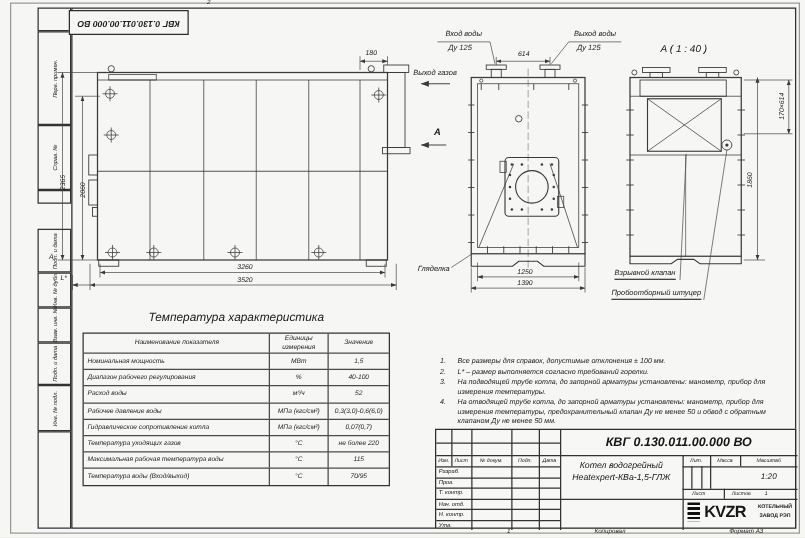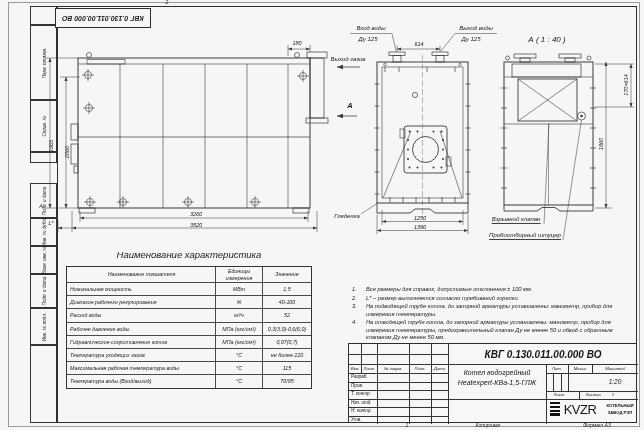--- a/index.html
+++ b/index.html
@@ -303,21 +303,21 @@
   <div class="lbl" style="left:347px;top:216px;font-size:6px;">Гляделка</div>
   <div class="lbl" style="left:420px;top:217.5px;">1250</div>
   <div class="lbl" style="left:420px;top:226.5px;">1390</div>
 
   <div class="lbl" style="left:547px;top:40px;font-size:8px;">А ( 1 : 40 )</div>
   <div class="lbl rot" style="left:626px;top:85px;">170×614</div>
   <div class="lbl rot" style="left:601px;top:144px;">1860</div>
   <div class="lbl u" style="left:516px;top:220px;font-size:6px;">Взрывной клапан</div>
   <div class="lbl u" style="left:525px;top:236px;font-size:6px;">Пробоотборный штуцер</div>
 
-  <div class="lbl" style="left:189px;top:255px;font-size:9.5px;">Наименование характеристика</div>
+  <div class="lbl" style="left:189px;top:255px;font-size:9.5px;">Температура характеристика</div>
   <div class="spec">
     <div class="sc hd nm r0" style="justify-content:center;text-align:center;">Наименование показателя</div>
     <div class="sc hd r0">Единицы измерения</div>
     <div class="sc hd r0 c2">Значение</div>
 
     <div class="sc nm">Номинальная мощность</div>
     <div class="sc">МВт</div>
     <div class="sc c2">1,5</div>
 
     <div class="sc nm">Диапазон рабочего регулирования</div>
@@ -414,21 +414,21 @@
 
     <div class="lbl" style="left:208px;top:24.5px;font-size:4.2px;">Лит.</div>
     <div class="lbl" style="left:231px;top:24.5px;font-size:4.2px;">Масса</div>
     <div class="lbl" style="left:266px;top:24.5px;font-size:4.2px;">Масштаб</div>
     <div class="lbl" style="left:266px;top:38px;font-size:6.5px;">1:20</div>
     <div class="lbl" style="left:210px;top:50.7px;font-size:4.2px;">Лист</div>
     <div class="lbl" style="left:244px;top:50.7px;font-size:4.2px;">Листов</div>
     <div class="lbl" style="left:264px;top:50.7px;font-size:4.2px;">1</div>
 
     <div class="bars"></div>
-    <div class="lbl" style="left:231px;top:66px;font-size:13px;font-weight:normal;font-style:normal;letter-spacing:-0.5px;">KVZR</div>
+    <div class="lbl" style="left:231px;top:66px;font-size:13px;font-weight:bold;font-style:normal;letter-spacing:-0.5px;">KVZR</div>
     <div class="lbl" style="left:271px;top:62px;font-size:4.2px;font-weight:bold;font-style:normal;">КОТЕЛЬНЫЙ</div>
     <div class="lbl" style="left:271px;top:69px;font-size:4.2px;font-weight:bold;font-style:normal;">ЗАВОД РЭП</div>
   </div>
 
   <div class="lbl" style="left:407px;top:426px;font-size:5px;">1</div>
   <div class="lbl" style="left:488px;top:426px;font-size:5px;">Копировал</div>
   <div class="lbl" style="left:597px;top:426px;font-size:5px;">Формат А3</div>
 
 </div>
 

